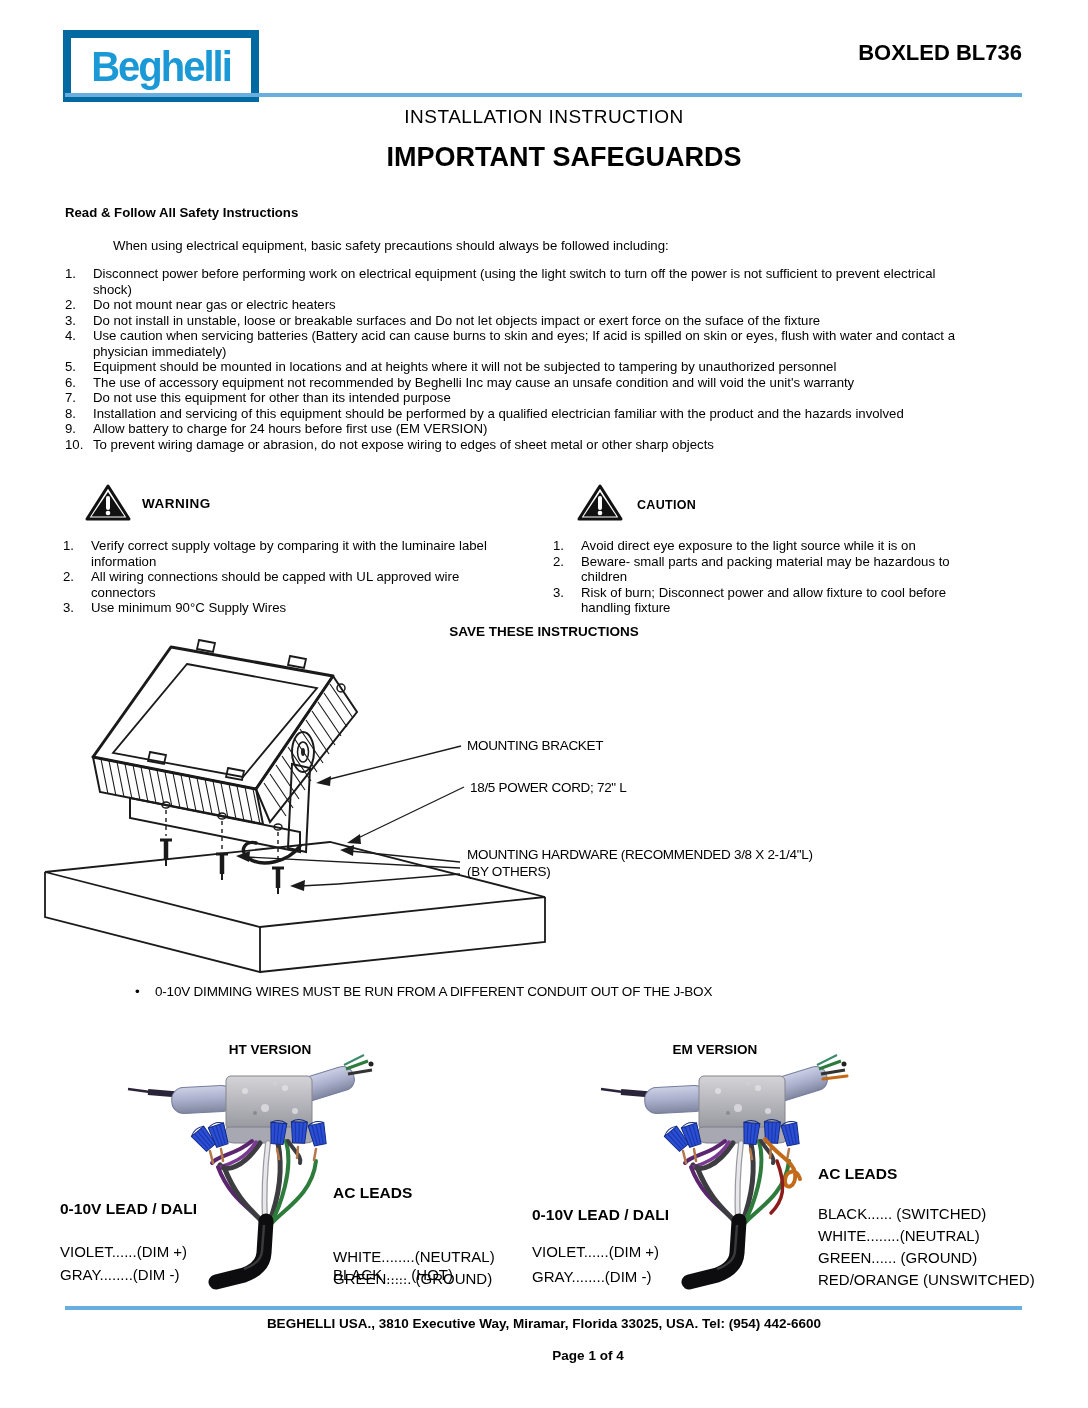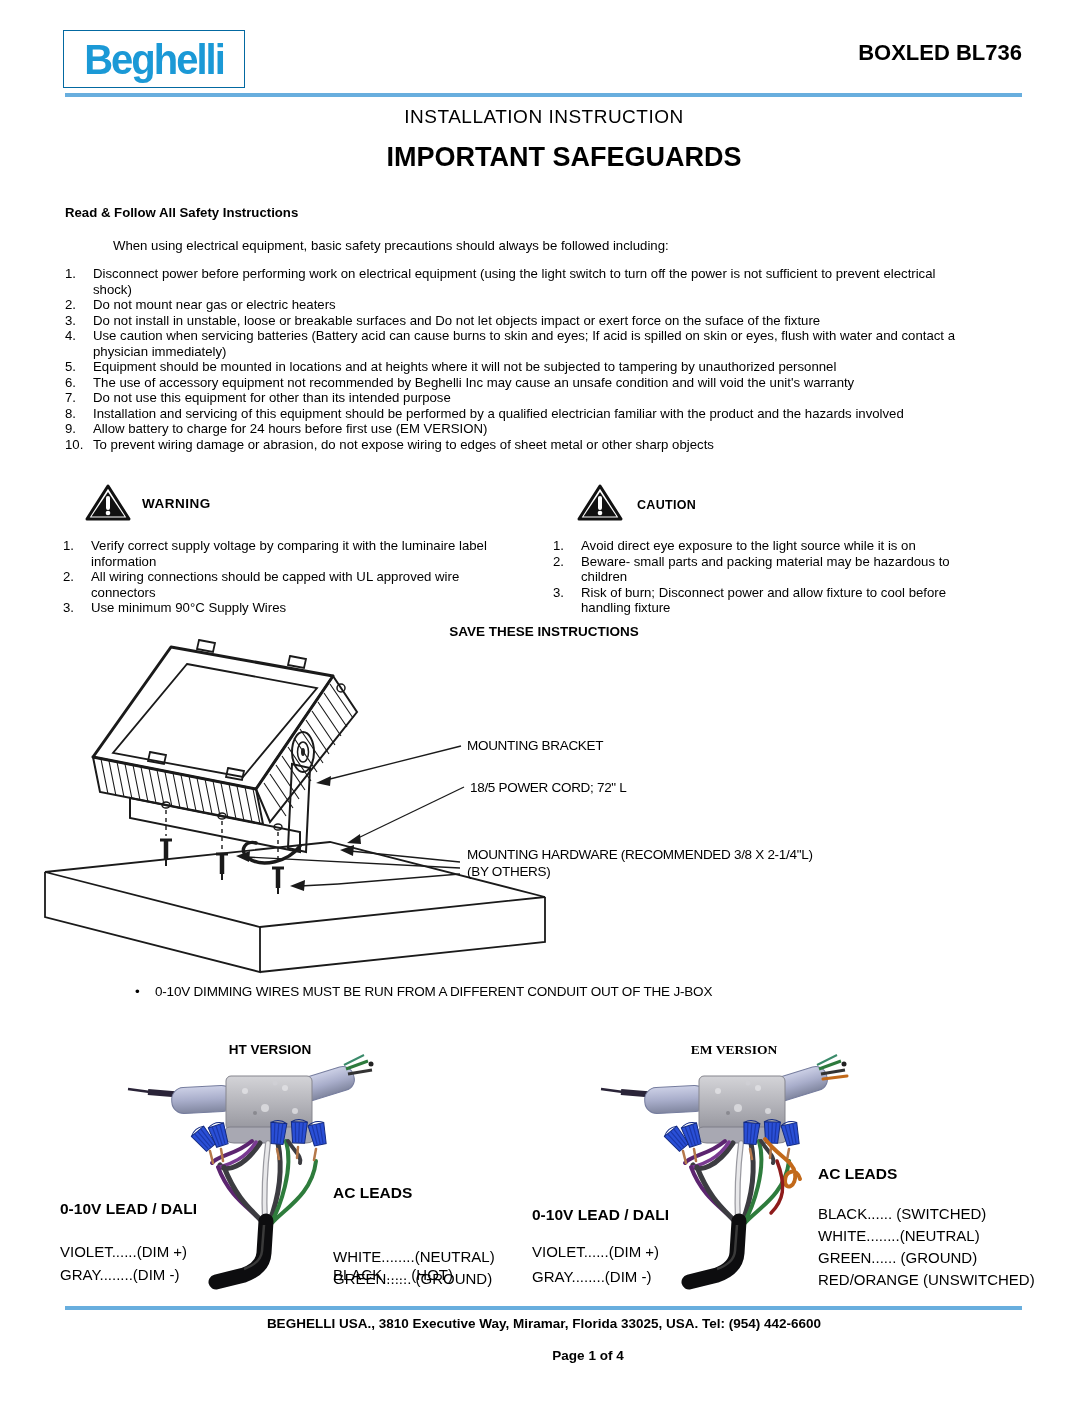--- a/index.html
+++ b/index.html
@@ -2,21 +2,21 @@
 <html><head>
 <meta charset="utf-8">
 <style>
   html,body{margin:0;padding:0;background:#888;}
   .page{position:relative;width:1088px;height:1408px;background:#fff;margin:0 auto;
         font-family:"Liberation Sans","DejaVu Sans",sans-serif;color:#000;overflow:hidden;}
   .abs{position:absolute;}
   .cond{letter-spacing:-0.2px;}
   .b{font-weight:bold;}
   
-  .logo-box{left:63px;top:30px;width:180px;height:56px;border:1px solid #0369a1;
+  .logo-box{left:63px;top:30px;width:180px;height:56px;border:8px solid #0369a1;
             display:flex;align-items:center;justify-content:center;}
   .logo-text{color:#1b99d6;font-weight:bold;font-size:40px;letter-spacing:-2px;
              font-family:"Liberation Sans",sans-serif;transform:scaleY(1.05);}
   .product{right:66px;top:40px;font-size:22px;font-weight:bold;letter-spacing:0px;}
   .rule{left:65px;width:957px;height:4px;background:#68aede;}
   .subtitle{left:0;top:106px;width:100%;text-align:center;font-size:19px;letter-spacing:0.5px;}
   .maintitle{left:0;top:142px;width:100%;text-align:center;font-size:27px;font-weight:bold;letter-spacing:0px;padding-left:20px;}
   
   .safety-head{left:65px;top:205px;font-size:13.2px;font-weight:bold;}
   .intro{left:65px;top:238px;font-size:13.2px;margin-left:48px;}
@@ -171,21 +171,21 @@
   <div class="abs dlabel" style="left:467px;top:738px;">MOUNTING BRACKET</div>
   <div class="abs dlabel" style="left:470px;top:780px;">18/5 POWER CORD; 72" L</div>
   <div class="abs dlabel" style="left:467px;top:847px;">MOUNTING HARDWARE (RECOMMENDED 3/8 X 2-1/4"L)</div>
   <div class="abs dlabel" style="left:467px;top:864px;">(BY OTHERS)</div>
 
   <div class="abs cond" style="left:135px;top:984px;font-size:13.5px;">
     <span style="display:inline-block;width:20px;">•</span><span>0-10V DIMMING WIRES MUST BE RUN FROM A DIFFERENT CONDUIT OUT OF THE J-BOX</span>
   </div>
 
   <div class="abs ver-title" style="left:150px;width:240px;">HT VERSION</div>
-  <div class="abs ver-title" style="left:614px;width:240px;font-family:Liberation Serif, serif;">EM VERSION</div>
+  <div class="abs ver-title" style="left:595px;width:240px;">EM VERSION</div>
 
   <svg style="top:1040px;" width="1088" height="268" viewBox="0 1040 1088 268">
     <defs>
       <linearGradient id="cyl" x1="0" y1="0" x2="0" y2="1">
         <stop offset="0" stop-color="#ccd0e6"></stop>
           <stop offset="0.5" stop-color="#a9aecb"></stop>
           <stop offset="1" stop-color="#80869f"></stop>
       </linearGradient>
       <linearGradient id="blk" x1="0" y1="0" x2="0" y2="1">
         <stop offset="0" stop-color="#d4d4d8"></stop>

